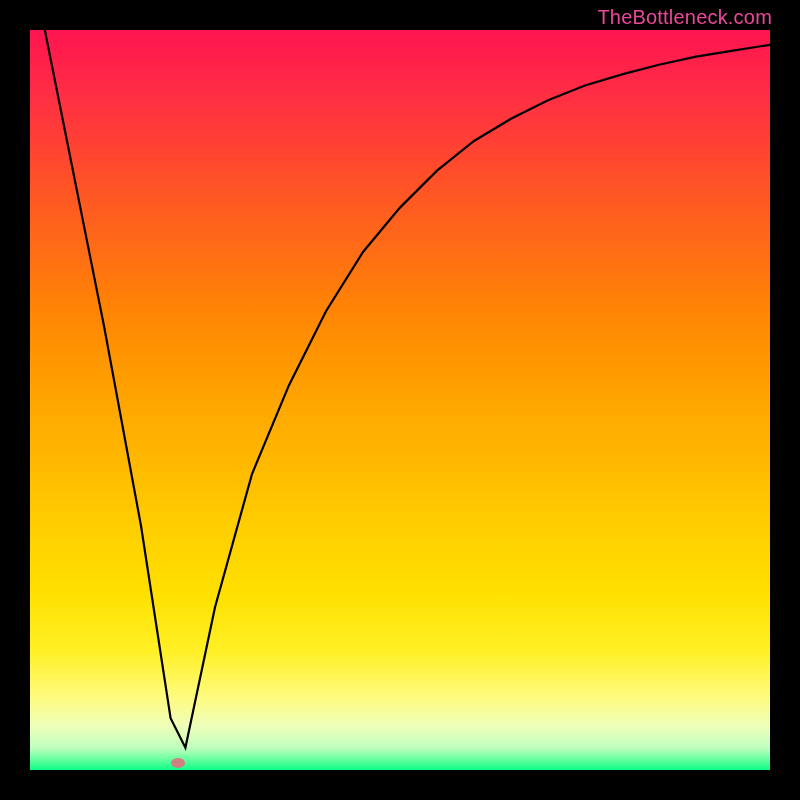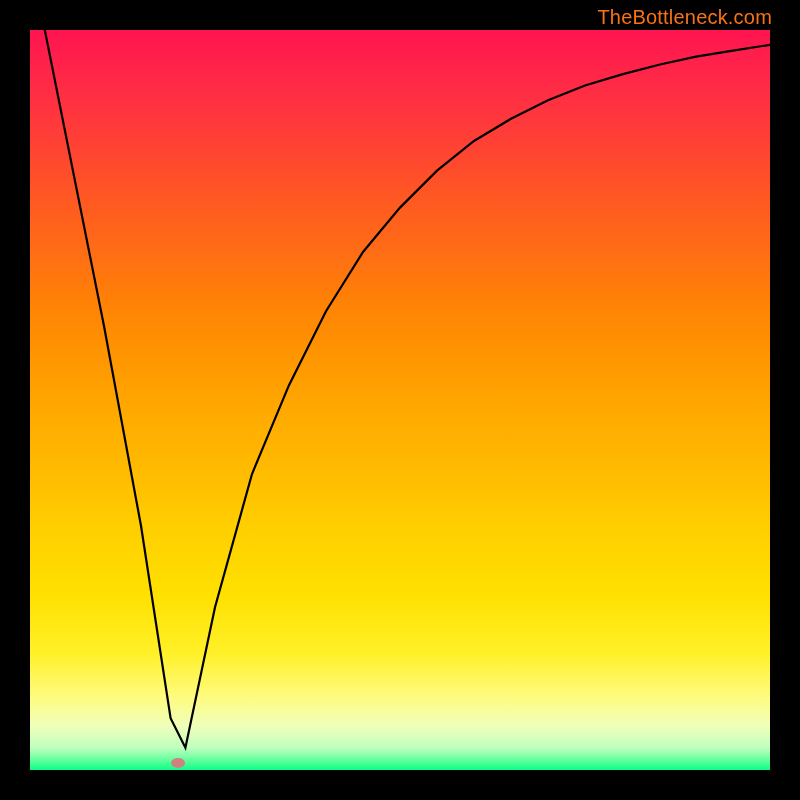--- a/index.html
+++ b/index.html
@@ -56,21 +56,21 @@
     width: 14px;
     height: 10px;
     border-radius: 50%;
     background: #d08080;
     transform: translate(-50%, -50%);
   }
   .attribution {
     position: absolute;
     top: 6px;
     right: 28px;
-    color: #f97316;
+    color: #ec4899;
     font-family: Arial, Helvetica, sans-serif;
     font-size: 20px;
     letter-spacing: 0.2px;
   }
 </style>
 </head>
 <body>
 
 <div class="frame">
   <div class="attribution">TheBottleneck.com</div>

